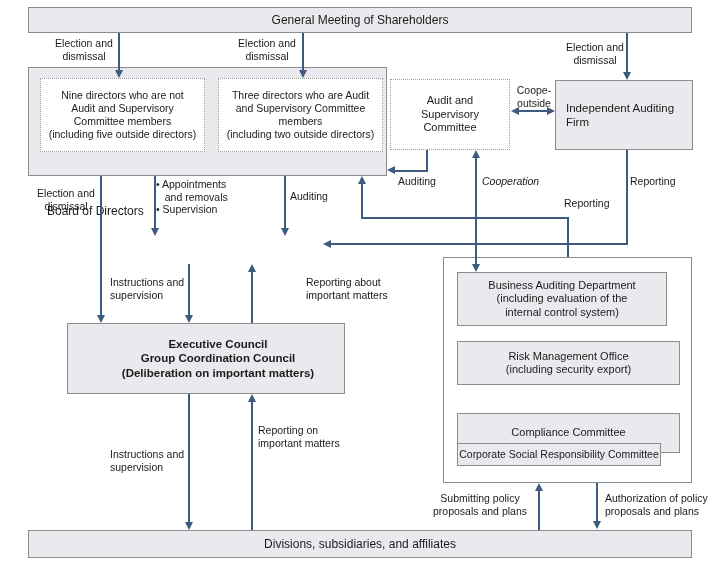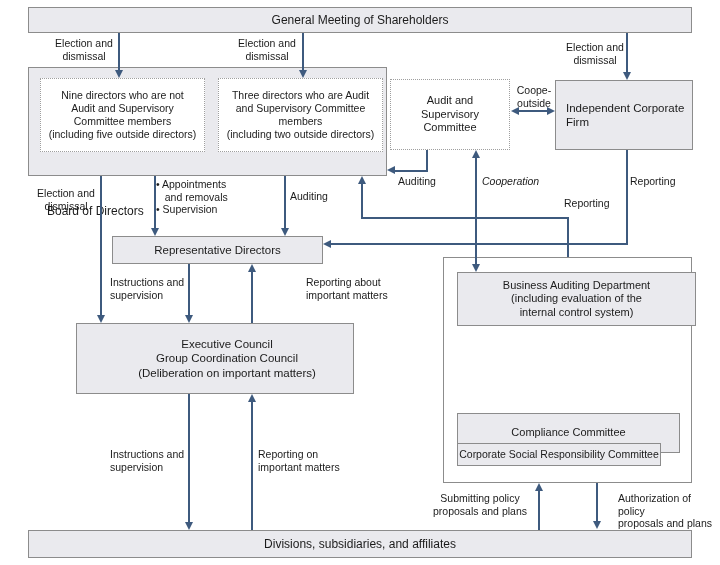--- a/index.html
+++ b/index.html
@@ -36,32 +36,33 @@
 (including five outside directors)</div>
   <div class="box dotted" style="left:218px;top:78px;width:165px;height:74px;text-align:center;">Three directors who are Audit
 and Supervisory Committee
 members
 (including two outside directors)</div>
   <div class="lbl" style="left:47px;top:156px;font-size:12px;margin-top:48px;">Board of Directors</div>
 
   <div class="box dotted" style="left:390px;top:79px;width:120px;height:71px;font-size:11px;">Audit and
 Supervisory
 Committee</div>
-  <div class="box" style="left:555px;top:80px;width:138px;height:70px;justify-content:flex-start;text-align:left;padding-left:10px;font-size:11.5px;">Independent Corporate
+  <div class="box" style="left:555px;top:80px;width:138px;height:70px;justify-content:flex-start;text-align:left;padding-left:10px;font-size:11.5px;">Independent Auditing
 Firm</div>
 
-  <div class="box" style="left:112px;top:236px;width:211px;height:28px;font-size:11.5px;">Representative Directors</div>
-  <div class="box" style="left:76px;top:323px;width:278px;height:71px;font-size:11.5px;padding-left:24px;">Executive Council
+  <div class="box" style="left:67px;top:323px;width:278px;height:71px;font-size:11.5px;padding-left:24px;font-weight:bold;">Executive Council
 Group Coordination Council
 (Deliberation on important matters)</div>
 
   <div class="box plain" style="left:443px;top:257px;width:249px;height:226px;"></div>
-  <div class="box" style="left:457px;top:272px;width:239px;height:54px;">Business Auditing Department
+  <div class="box" style="left:457px;top:272px;width:210px;height:54px;">Business Auditing Department
 (including evaluation of the
 internal control system)</div>
+  <div class="box" style="left:457px;top:341px;width:223px;height:44px;">Risk Management Office
+(including security export)</div>
   <div class="box" style="left:457px;top:413px;width:223px;height:40px;">Compliance Committee</div>
   <div class="box" style="left:457px;top:443px;width:204px;height:23px;font-size:10.5px;">Corporate Social Responsibility Committee</div>
 
   <div>
     <div class="vl" style="left:118px;top:33px;height:37px;"></div>
     <div class="ah d" style="left:115px;top:70px;"></div>
     <div class="lbl ctr" style="left:51px;top:37px;width:66px;">Election and
 dismissal</div>
   </div>
   <div>
@@ -149,30 +150,30 @@
 
   <div>
     <div class="vl" style="left:188px;top:394px;height:128px;"></div>
     <div class="ah d" style="left:185px;top:522px;"></div>
     <div class="lbl" style="left:110px;top:448px;">Instructions and
 supervision</div>
   </div>
   <div>
     <div class="ah u" style="left:248px;top:394px;"></div>
     <div class="vl" style="left:251px;top:402px;height:128px;"></div>
-    <div class="lbl" style="left:258px;top:448px;">Reporting on
+    <div class="lbl" style="left:258px;top:424px;">Reporting on
 important matters</div>
   </div>
 
   <div>
     <div class="ah u" style="left:535px;top:483px;"></div>
     <div class="vl" style="left:538px;top:491px;height:39px;"></div>
     <div class="lbl ctr" style="left:428px;top:492px;width:104px;">Submitting policy
 proposals and plans</div>
   </div>
   <div>
     <div class="vl" style="left:596px;top:483px;height:38px;"></div>
     <div class="ah d" style="left:593px;top:521px;"></div>
-    <div class="lbl" style="left:605px;top:492px;margin-left:13px;">Authorization of policy
+    <div class="lbl" style="left:605px;top:492px;">Authorization of policy
 proposals and plans</div>
   </div>
 
 </div>
 
 </body></html>

